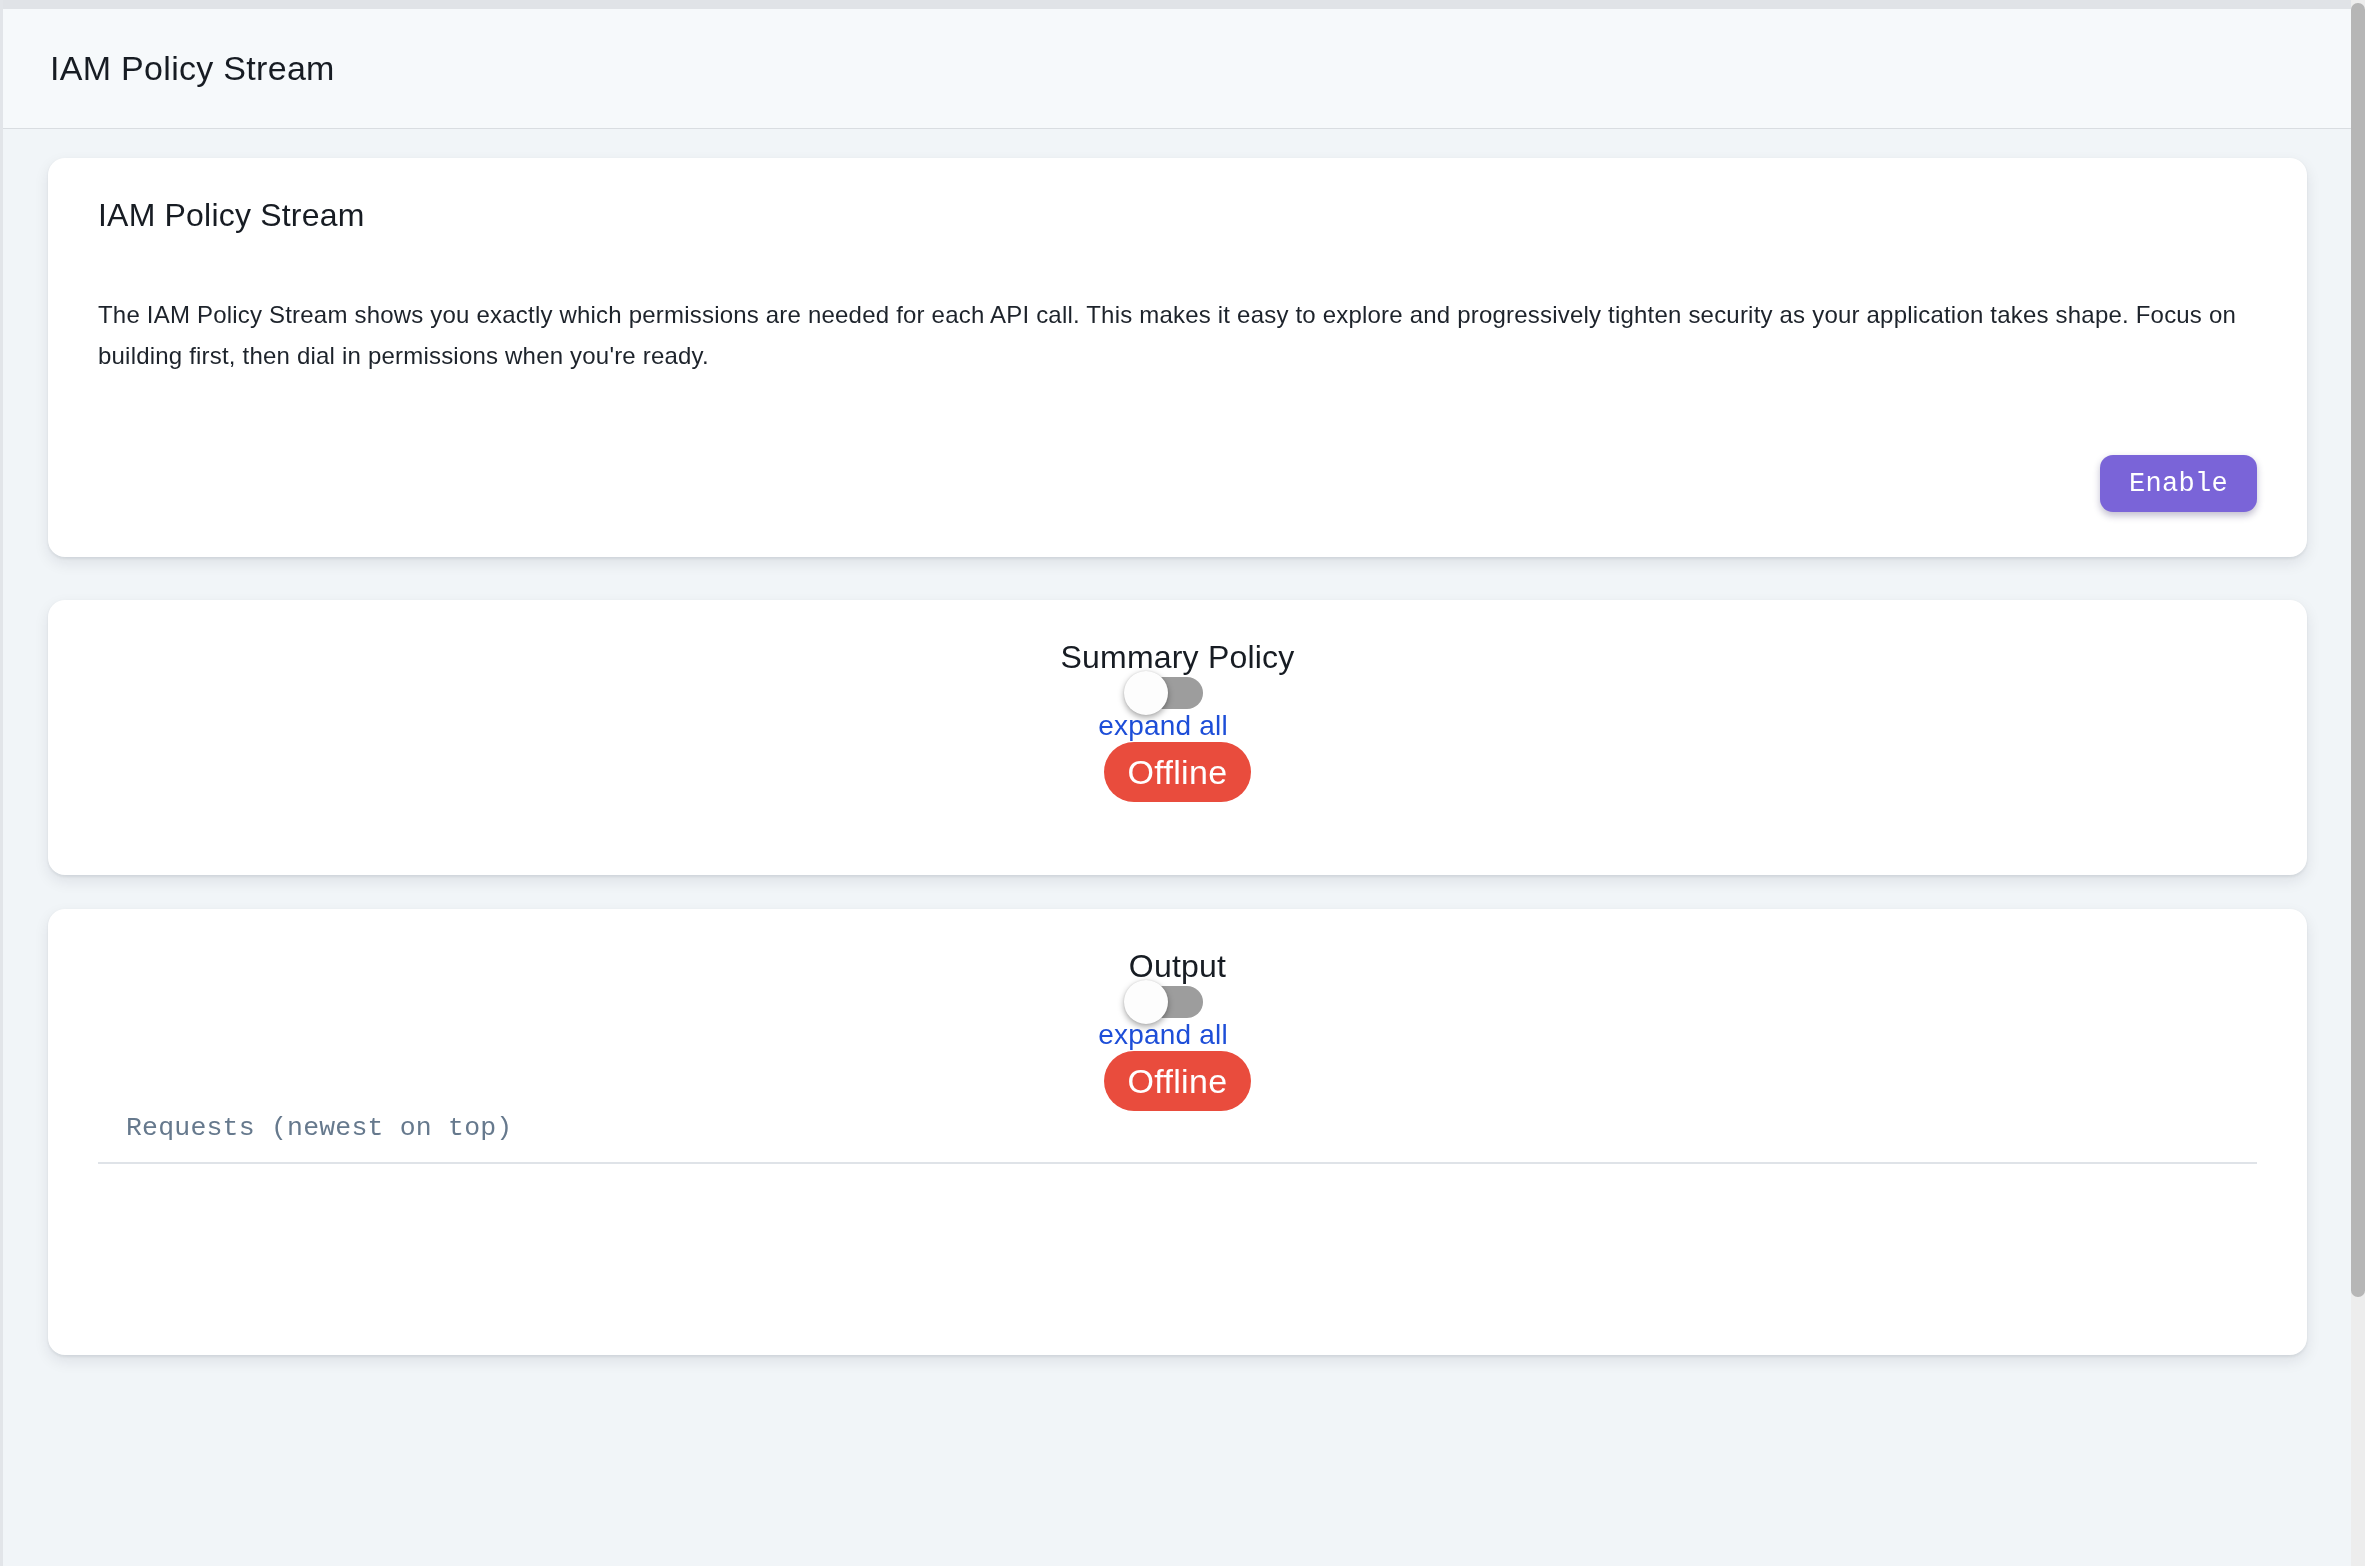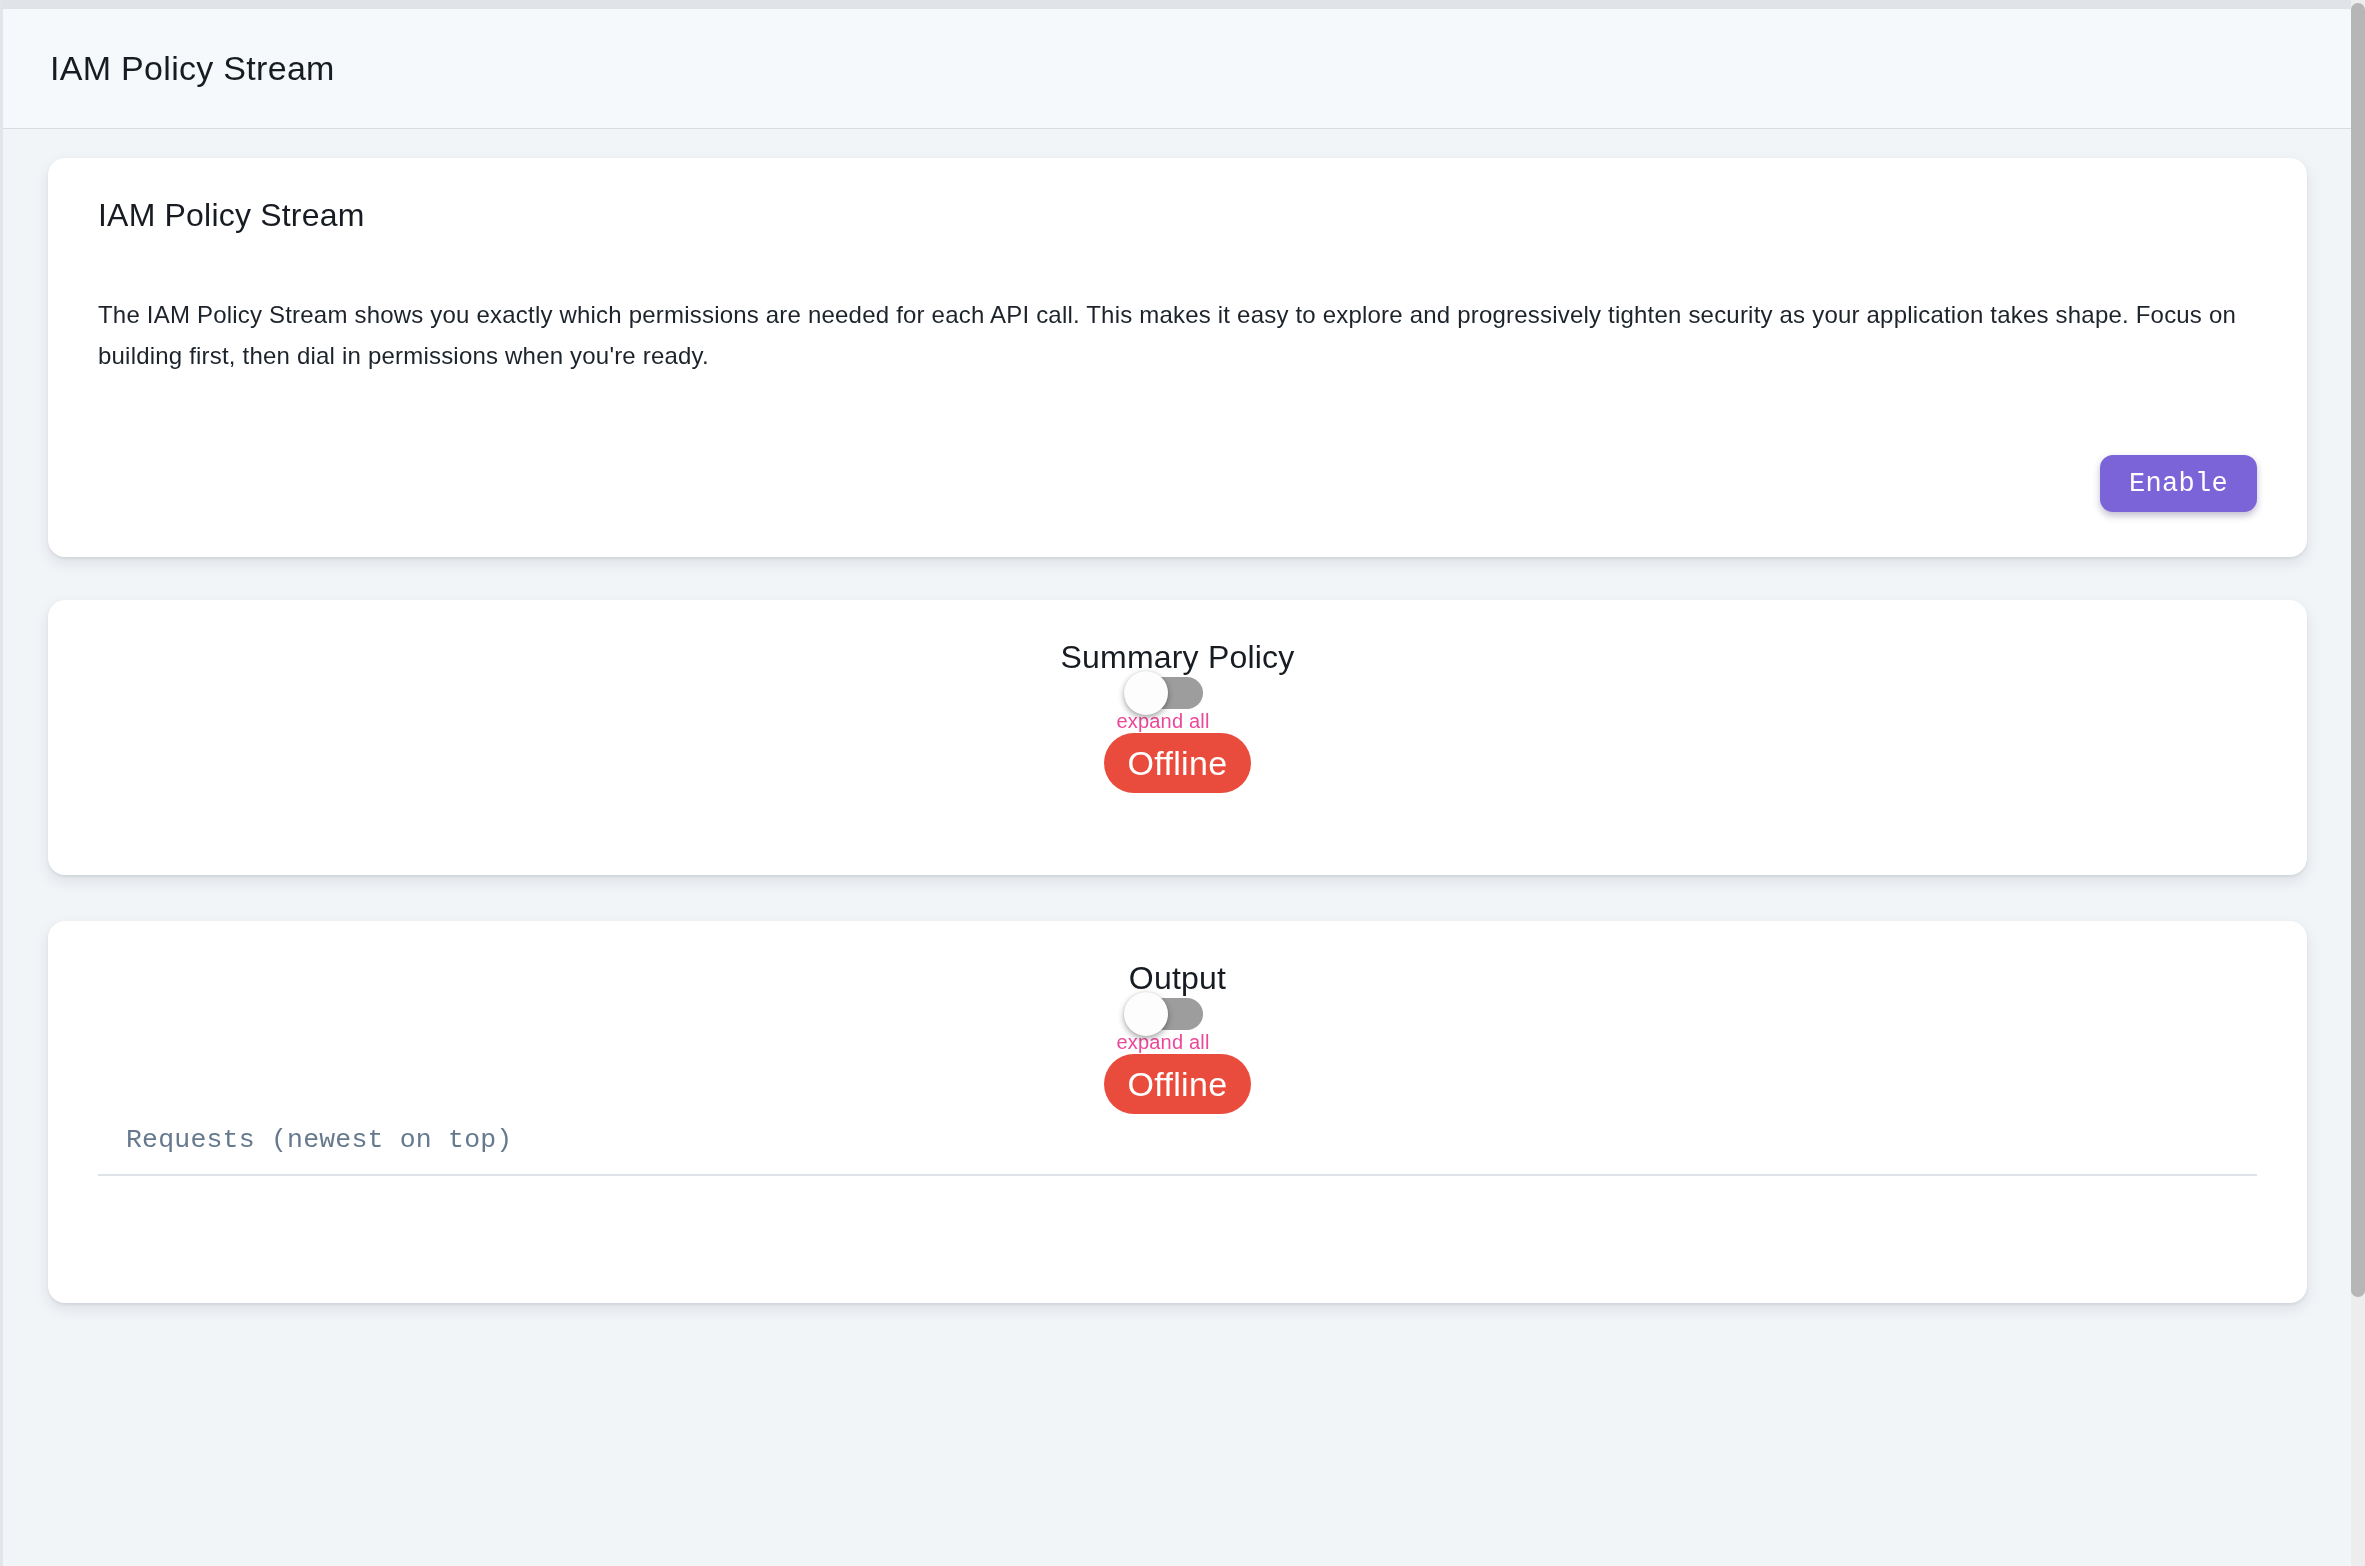--- a/index.html
+++ b/index.html
@@ -57,21 +57,21 @@
   .card {
     width: 2259px;
     margin-left: 48px;
     background: #ffffff;
     border-radius: 17px;
     box-shadow: 0 1.7px 2.6px rgba(20,26,40,0.07), 0 6px 15.4px rgba(20,26,40,0.09);
     padding: 39px 50px 34px 50px;
   }
   .card-intro   { margin-top: 28px; height: 399px; }
   .card-summary { margin-top: 43px; height: 275px; }
-  .card-output  { margin-top: 46px; height: 382px; }
+  .card-output  { margin-top: 34px; height: 446px; }
 
   .card-title {
     font-size: 32px; font-weight: 500;
     color: #171c23;
     letter-spacing: 0.2px;
   }
   .card-intro .card-title { margin-bottom: 60px; }
 
   .card-description {
     font-size: 24px; line-height: 41px;
@@ -118,21 +118,21 @@
     background: #9d9d9d;
   }
   .toggle-thumb {
     position: absolute; left: -6.8px; top: -5.1px;
     width: 44px; height: 44px;
     border-radius: 50%;
     background: #fdfdfd;
     box-shadow: 0 2.6px 6.8px rgba(0,0,0,0.34), 0 0 1.7px rgba(0,0,0,0.12);
   }
   .toggle-label {
-    font-size: 20px; color: #ec4899;
+    font-size: 28px; color: #1d4ed8;
     margin-right: 29px;
     letter-spacing: 0.2px;
   }
   .status-badge {
     min-width: 116px; height: 60px;
     border-radius: 30px;
     background: var(--color-status-offline, #e94c3d);
     color: #ffffff;
     font-size: 34px; font-weight: 400;
     letter-spacing: 0.3px;

